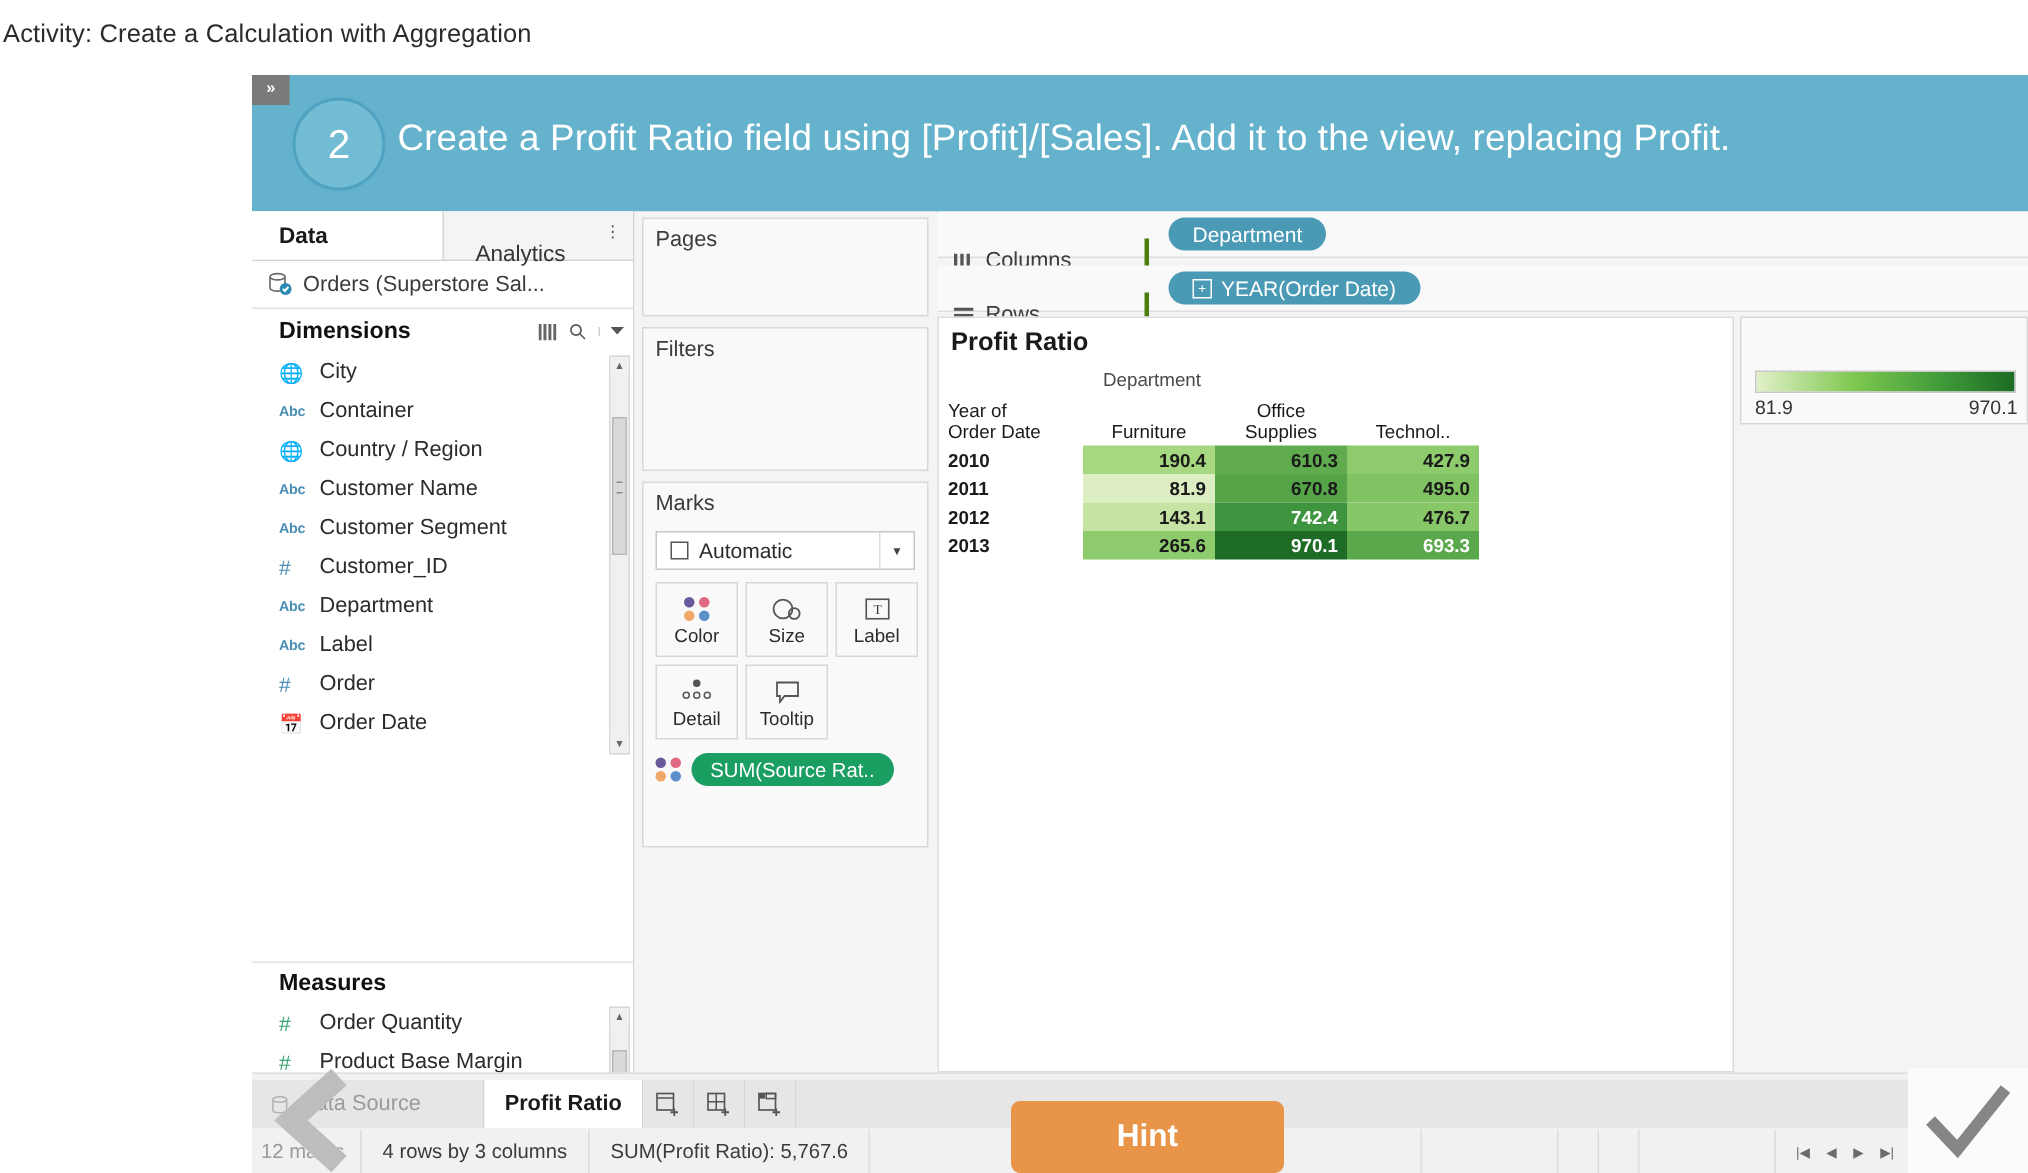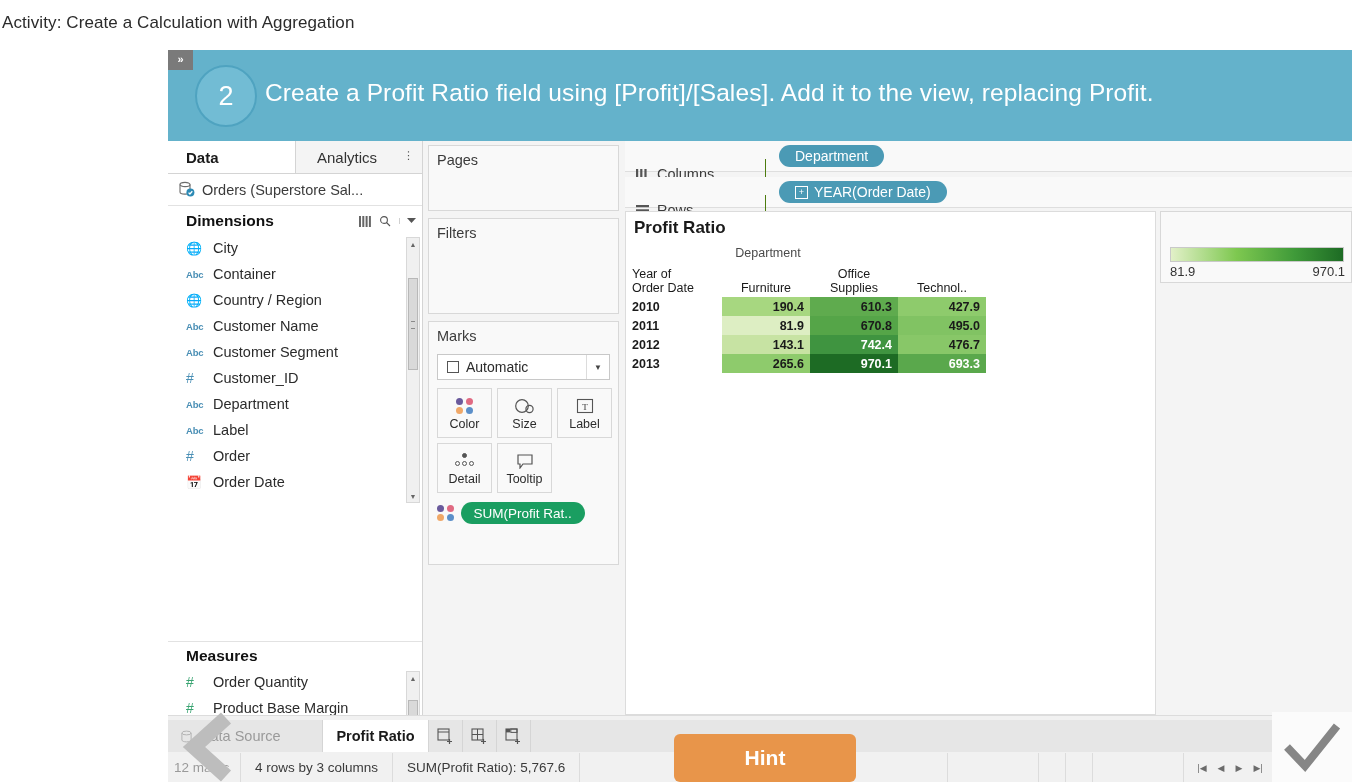--- a/index.html
+++ b/index.html
@@ -70,21 +70,21 @@
     position: absolute; left: 0; top: 0;
     width: 128px; height: 32px;
     background: #ffffff;
     border-right: 1px solid #d4d4d4;
     font-size: 15px; font-weight: bold; color: #1a1a1a;
     display: flex; align-items: center; padding-left: 18px;
     box-sizing: border-box;
     cursor: pointer;
   }
   .tab-analytics {
-    position: absolute; left: 129px; top: 0;
+    position: absolute; left: 129px; top: 12px;
     width: 100px; height: 32px;
     font-size: 15px; color: #333;
     display: flex; align-items: center; justify-content: center;
     cursor: pointer;
   }
   .pane-menu-dots {
     position: absolute; right: 8px; top: 9px;
     font-size: 11px; color: #555; line-height: 11px;
     cursor: pointer;
   }
@@ -253,21 +253,21 @@
     border-bottom: 1px solid #dedede;
     display: flex; align-items: center;
   }
   .shelf-cols { top: 91px; }
   .shelf-rows { top: 127px; }
   .shelf-label {
     width: 141px; flex: 0 0 141px;
     display: flex; align-items: center;
     font-size: 14.5px; color: #3b3b3b;
     padding-left: 11px; box-sizing: border-box;
-    border-right: 1px solid #4d7c0f; height: 30px; margin-top: 36px;
+    border-right: 3px solid #4d7c0f; height: 30px; margin-top: 36px;
   }
   .shelf-label .sicon { margin-right: 8px; display: flex; color: #555; }
   .pill-blue {
     background: #4b9ab5; color: #ffffff;
     border-radius: 11px; height: 22px;
     padding: 0 16px; display: flex; align-items: center;
     font-size: 14px; margin-left: 13px;
     white-space: nowrap; cursor: pointer;
   }
   .pill-blue .plusbox {
@@ -662,21 +662,21 @@
           </div>
         </div>
 
         <div class="mark-pill-row">
           <span class="color-dots">
             <i style="background:#6a5a9c"></i>
               <i style="background:#e06a82"></i>
             <i style="background:#f0a868"></i>
               <i style="background:#5b8fc9"></i>
           </span>
-          <span class="pill-green">SUM(Profit Rat..</span>
+          <span class="pill-green">SUM(Source Rat..</span>
         </div>
       </div>
     </div>
 
     <div class="shelf shelf-cols">
       <span class="shelf-label">
         <span class="sicon">
           <svg width="13" height="11" viewBox="0 0 13 11">
               <g fill="#555">
             <rect x="0" y="0" width="2.2" height="11"></rect>

